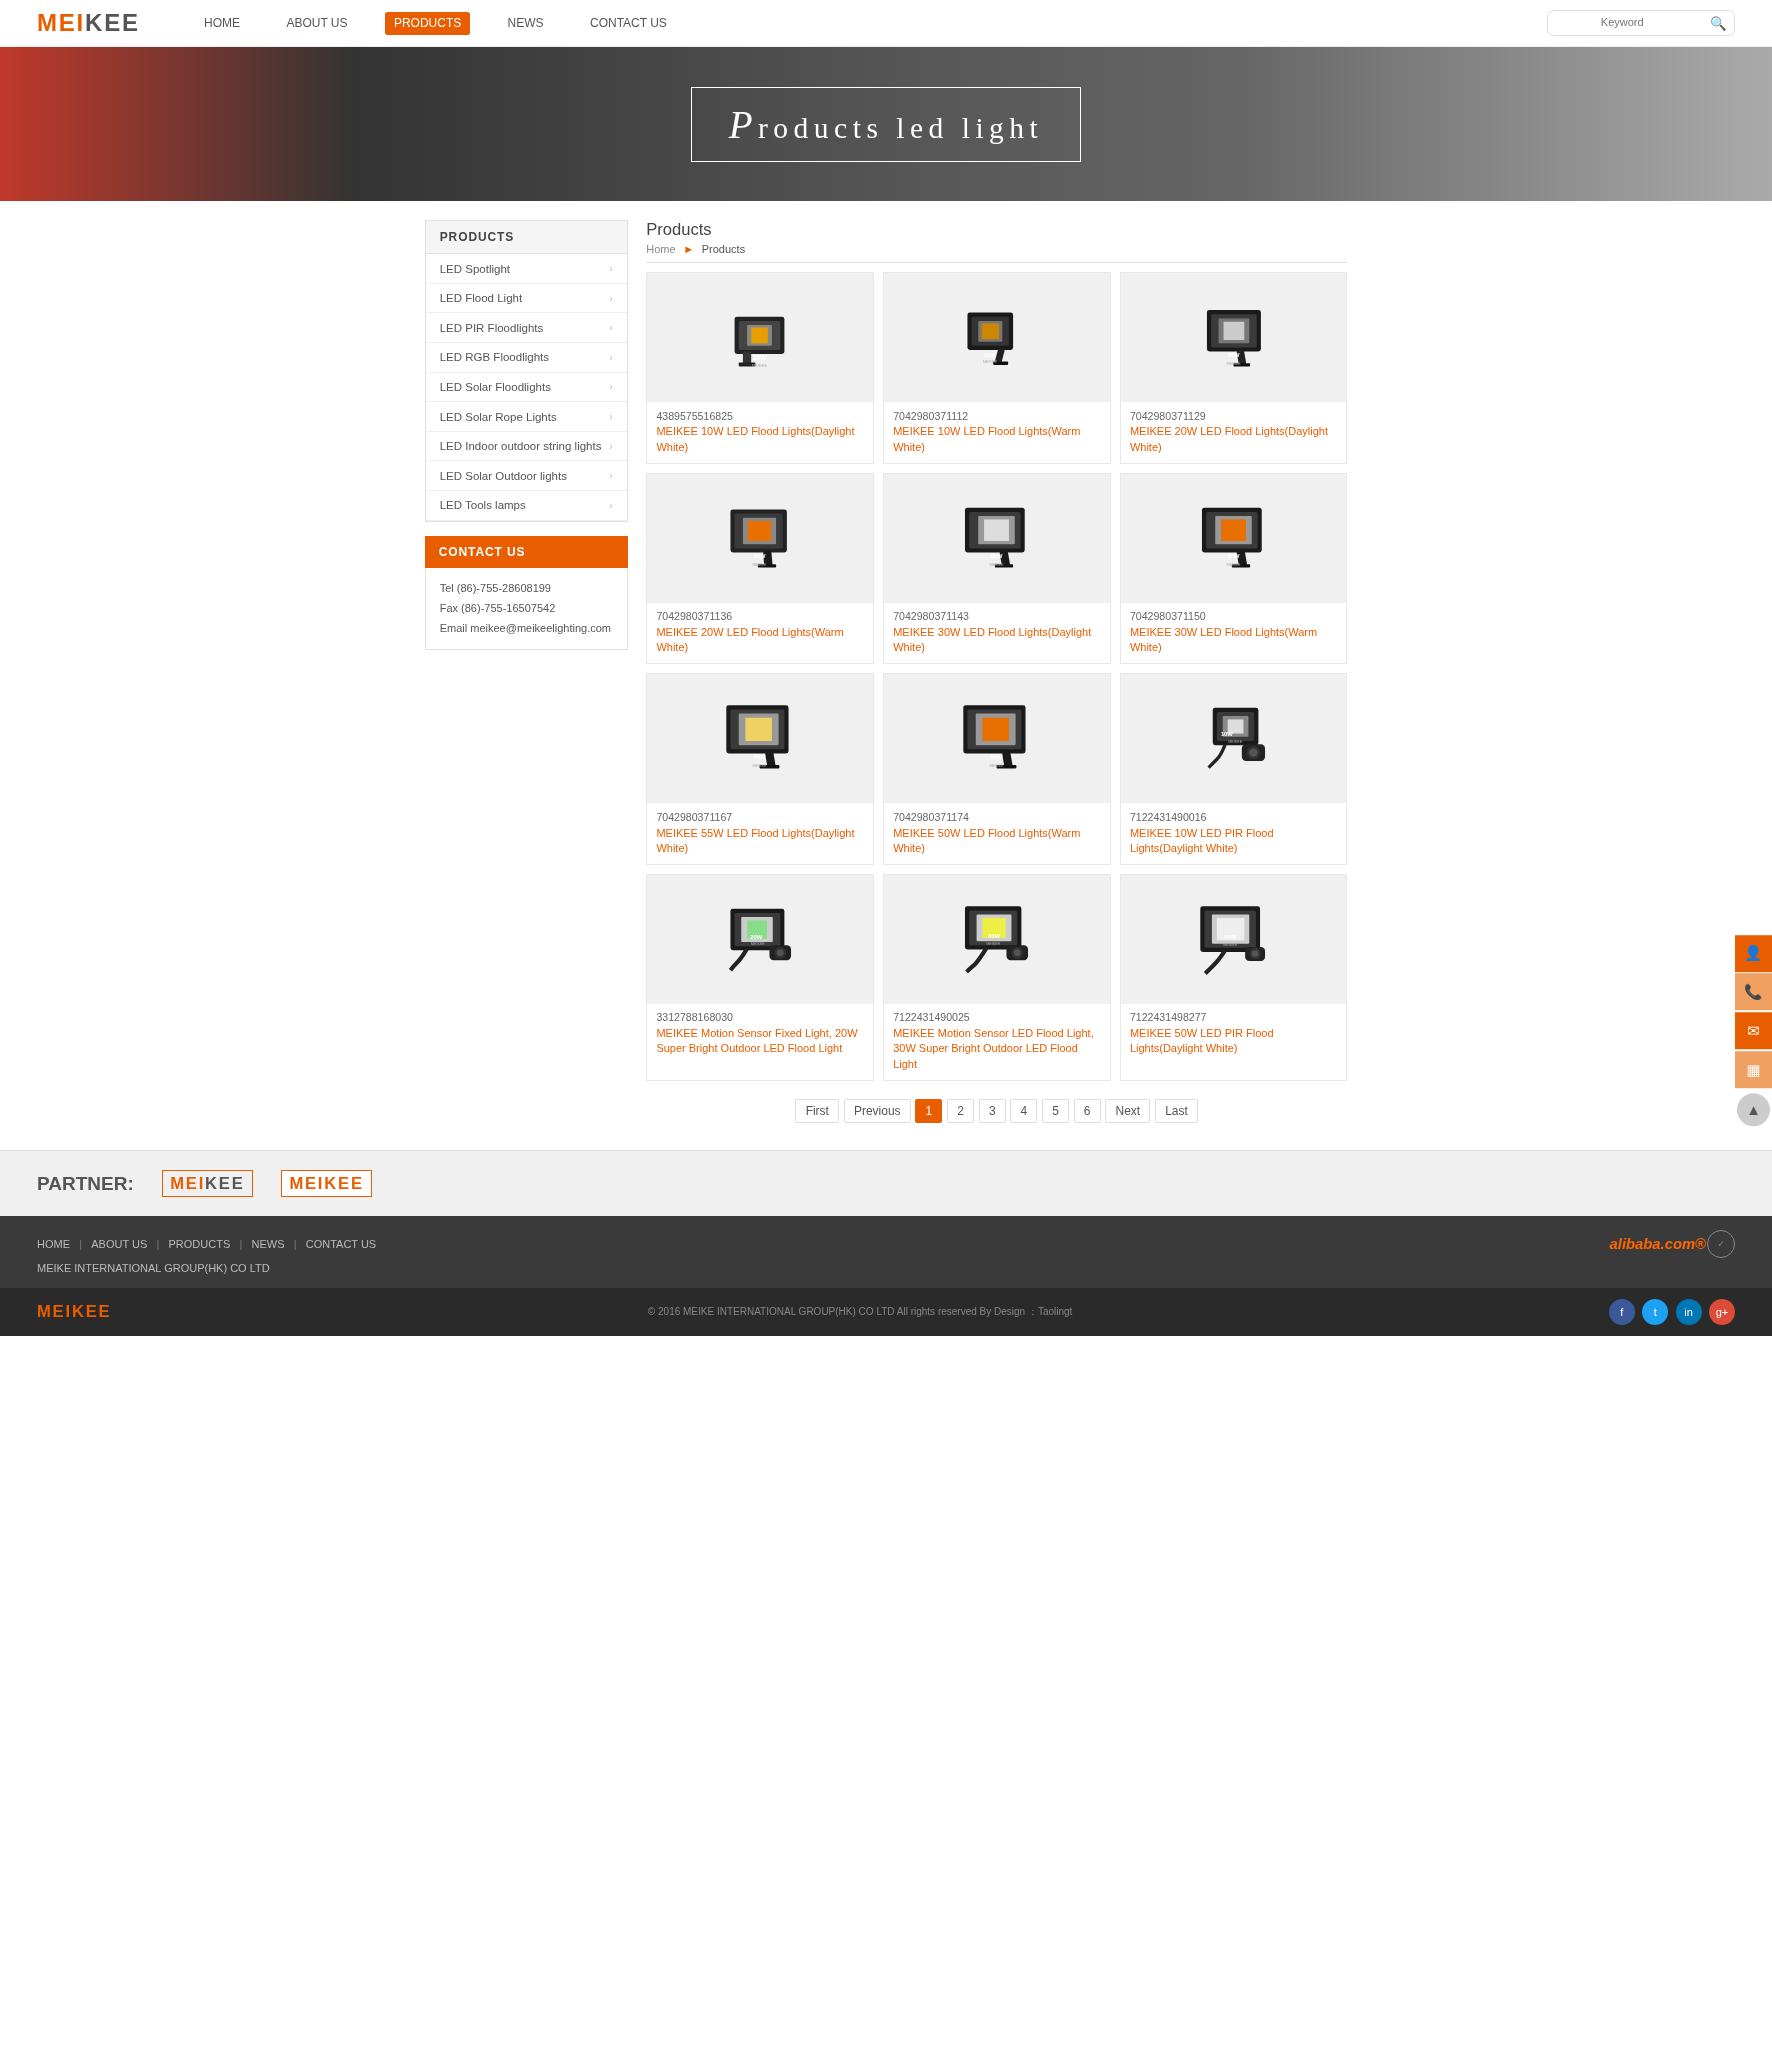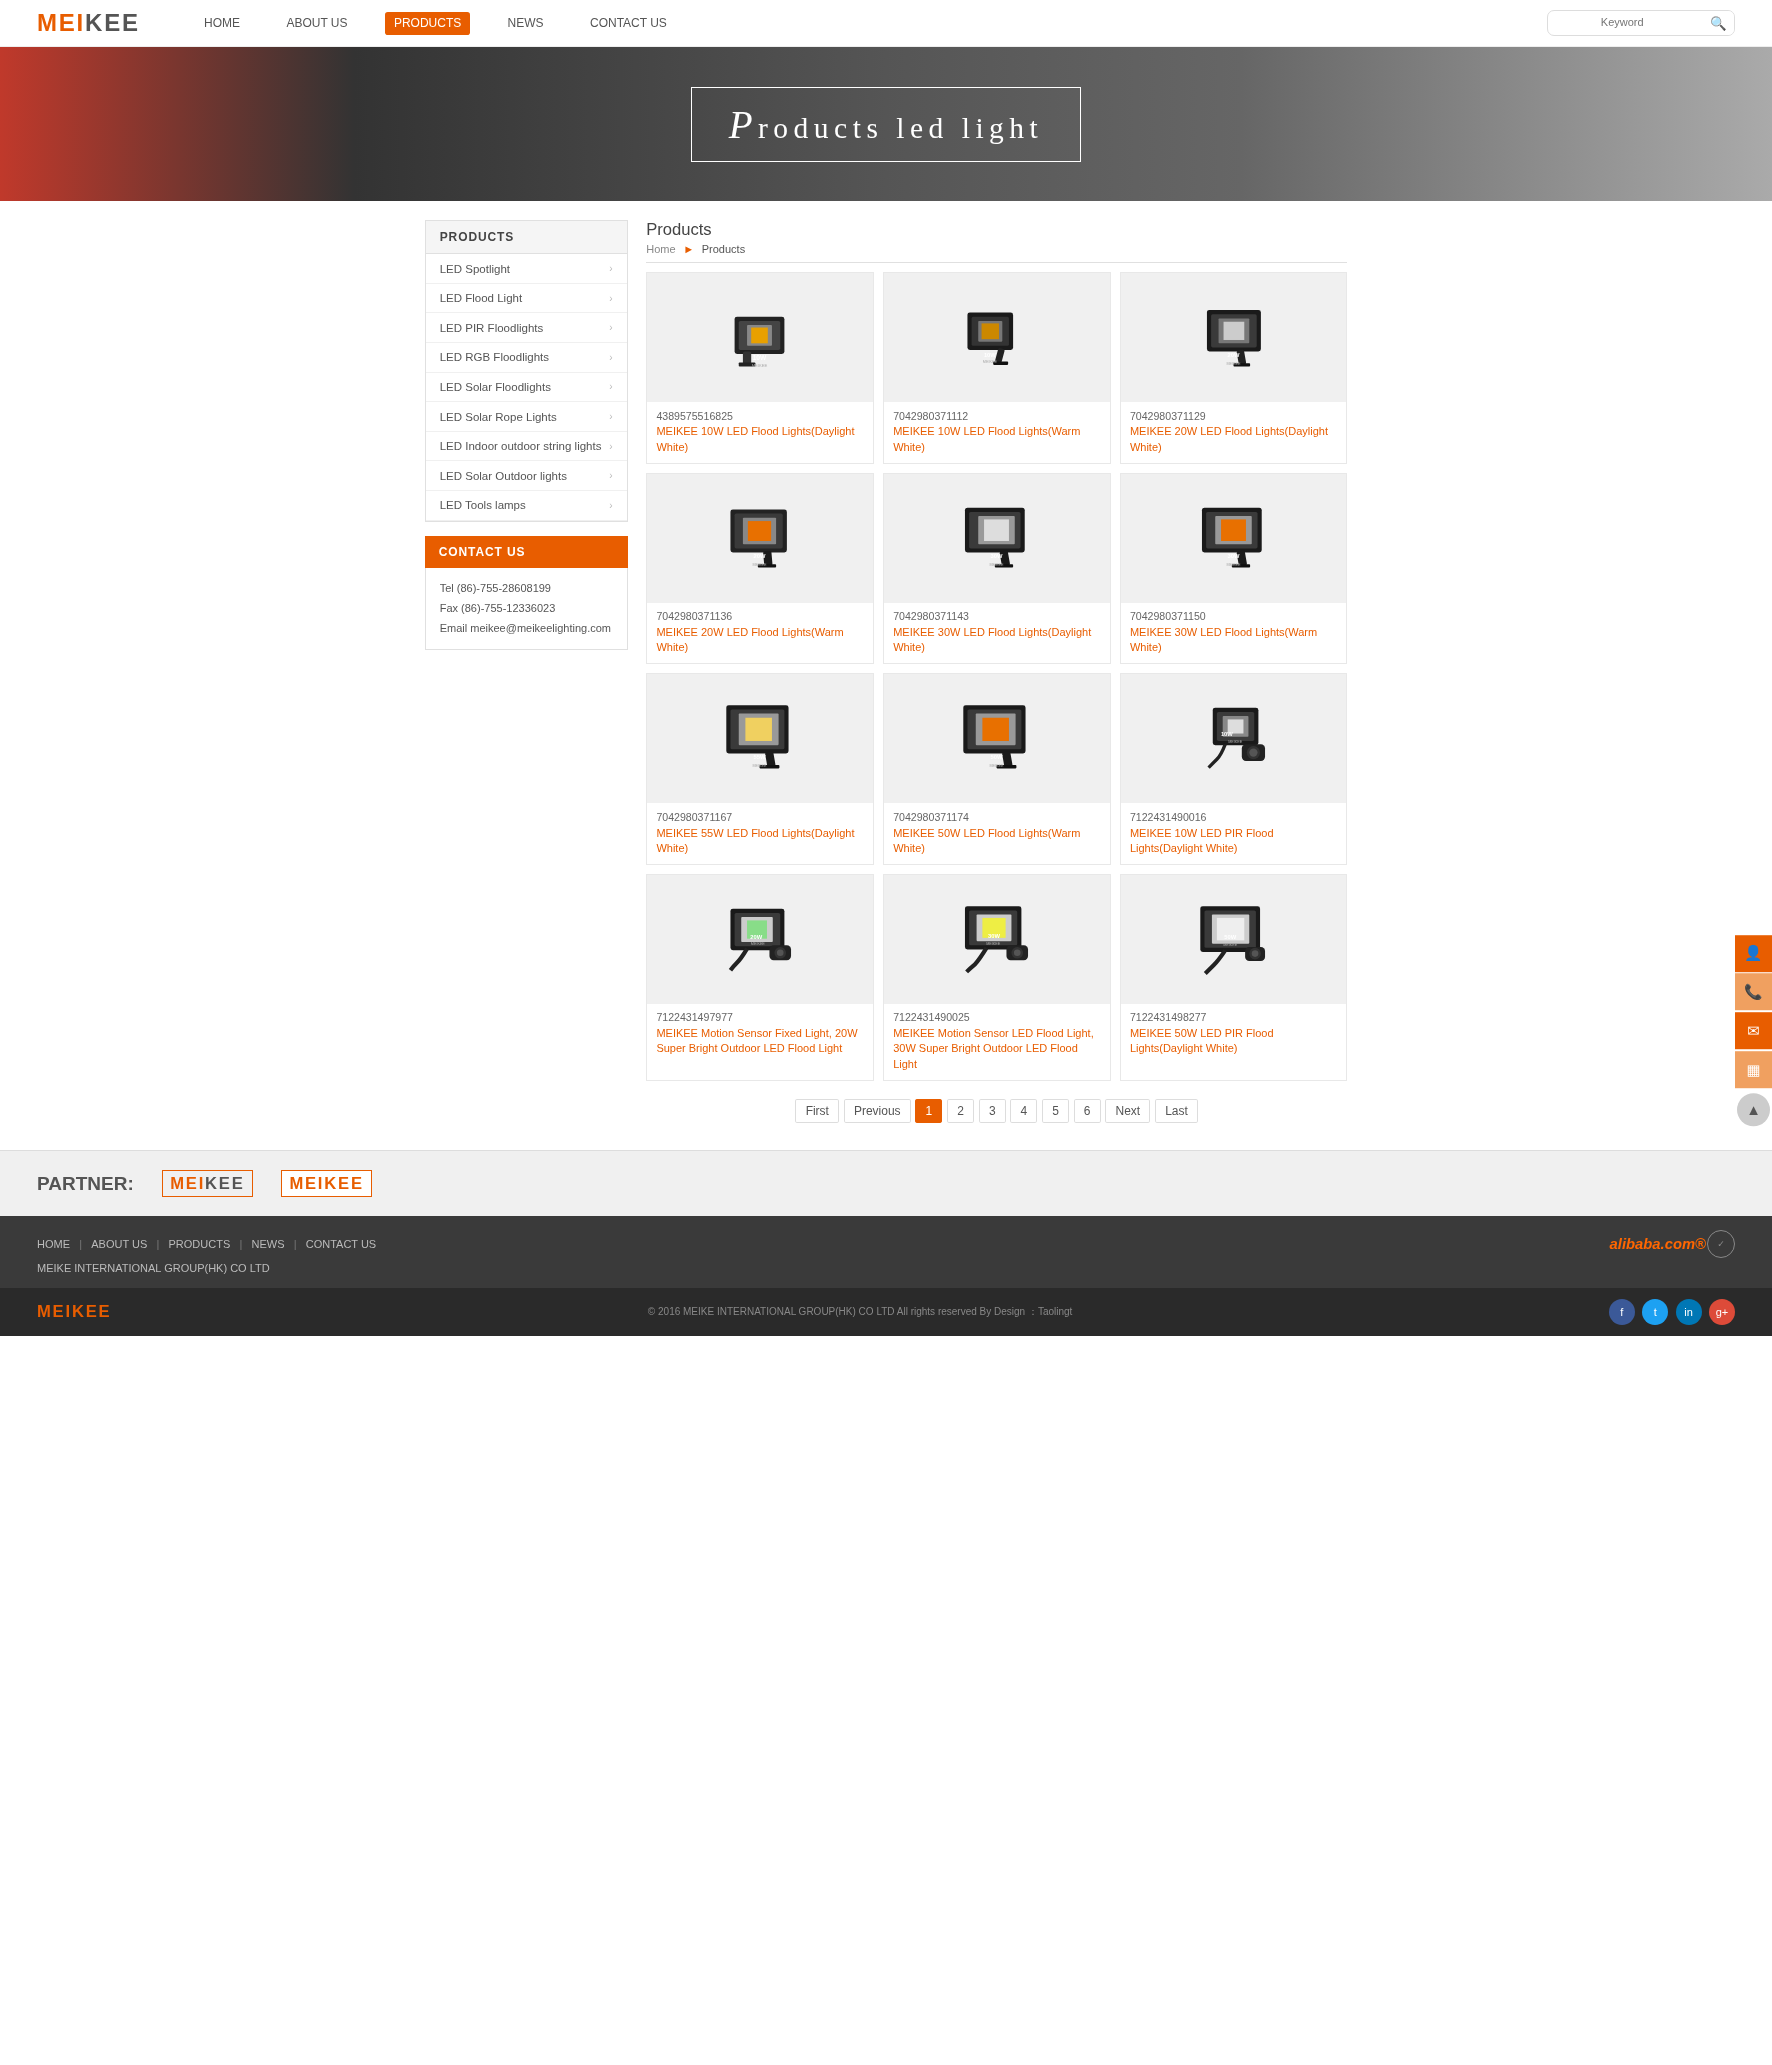--- a/index.html
+++ b/index.html
@@ -422,21 +422,21 @@
       </a>
       <a class="sidebar-menu-item">
         <span>LED Tools lamps</span>
         <span class="arrow">›</span>
       </a>
     </div>
 
     <div class="sidebar-contact-title">CONTACT US</div>
     <div class="sidebar-contact-info">
       <div>Tel (86)-755-28608199</div>
-      <div>Fax (86)-755-12336023</div>
+      <div>Fax (86)-755-16507542</div>
       <div>Email meikee@meikeelighting.com</div>
     </div>
   </div>
 
   <div class="products-area">
     <div class="products-header">
       <h2>Products</h2>
       <div class="breadcrumb">
         <a>Home</a>
         <span class="sep">►</span>
@@ -632,21 +632,21 @@
             <rect x="62" y="52" width="26" height="18" rx="5" fill="#222"></rect>
             <circle cx="75" cy="61" r="7" fill="#333"></circle>
             <circle cx="75" cy="61" r="4" fill="#555"></circle>
 
             <path d="M 35 56 Q 28 68 22 74 Q 18 78 15 82" stroke="#222" stroke-width="5" fill="none"></path>
             <text x="46" y="44" text-anchor="middle" font-size="7" fill="white" font-weight="bold">20W</text>
             <text x="48" y="52" text-anchor="middle" font-size="4.5" fill="#aaa">MEIKEE</text>
           </svg>
         </div>
         <div class="product-info">
-          <div class="product-sku">7122431497977</div>
+          <div class="product-sku">3312788168030</div>
           <div class="product-name">MEIKEE Motion Sensor Fixed Light, 20W Super Bright Outdoor LED Flood Light</div>
         </div>
       </div>
 
       <div class="product-card">
         <div class="product-img">
           <svg viewBox="0 0 100 90" class="flood-light-img" style="font-size:13px">
             <rect x="12" y="5" width="68" height="52" rx="3" fill="#1a1a1a"></rect>
             <rect x="17" y="10" width="58" height="42" rx="2" fill="#3a3a3a"></rect>
             <rect x="26" y="15" width="42" height="32" rx="1" fill="#ccc"></rect>

